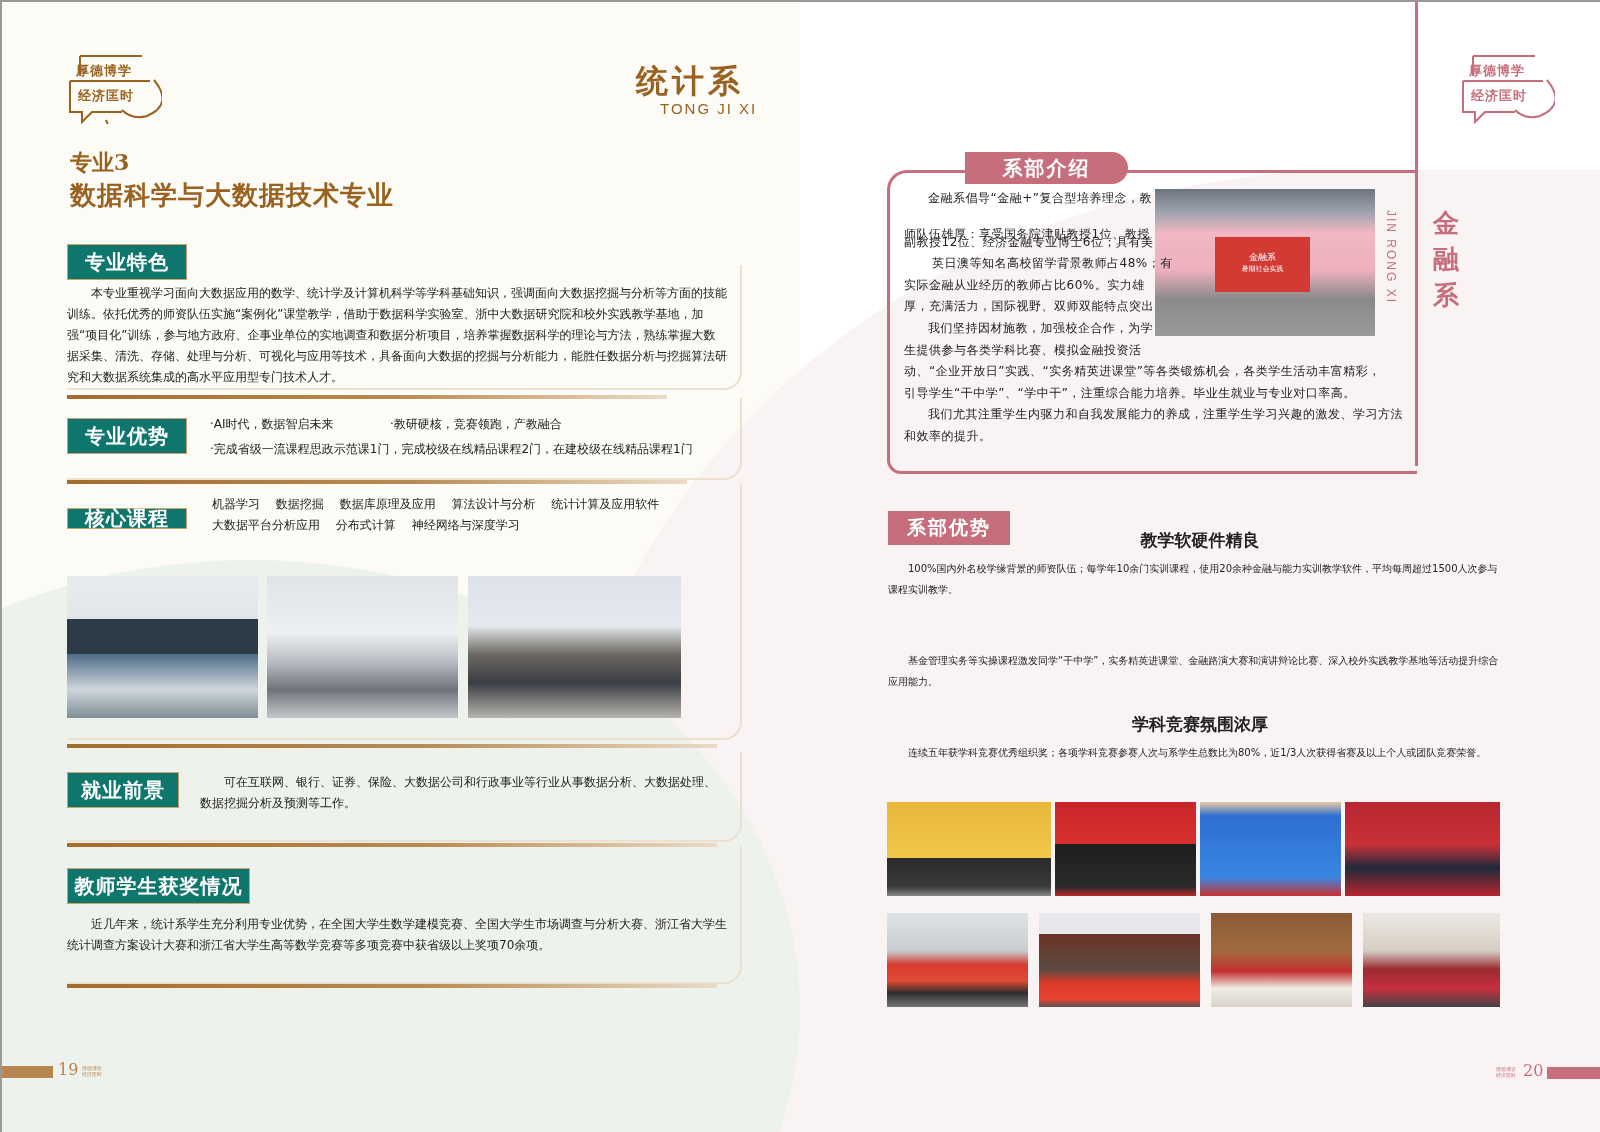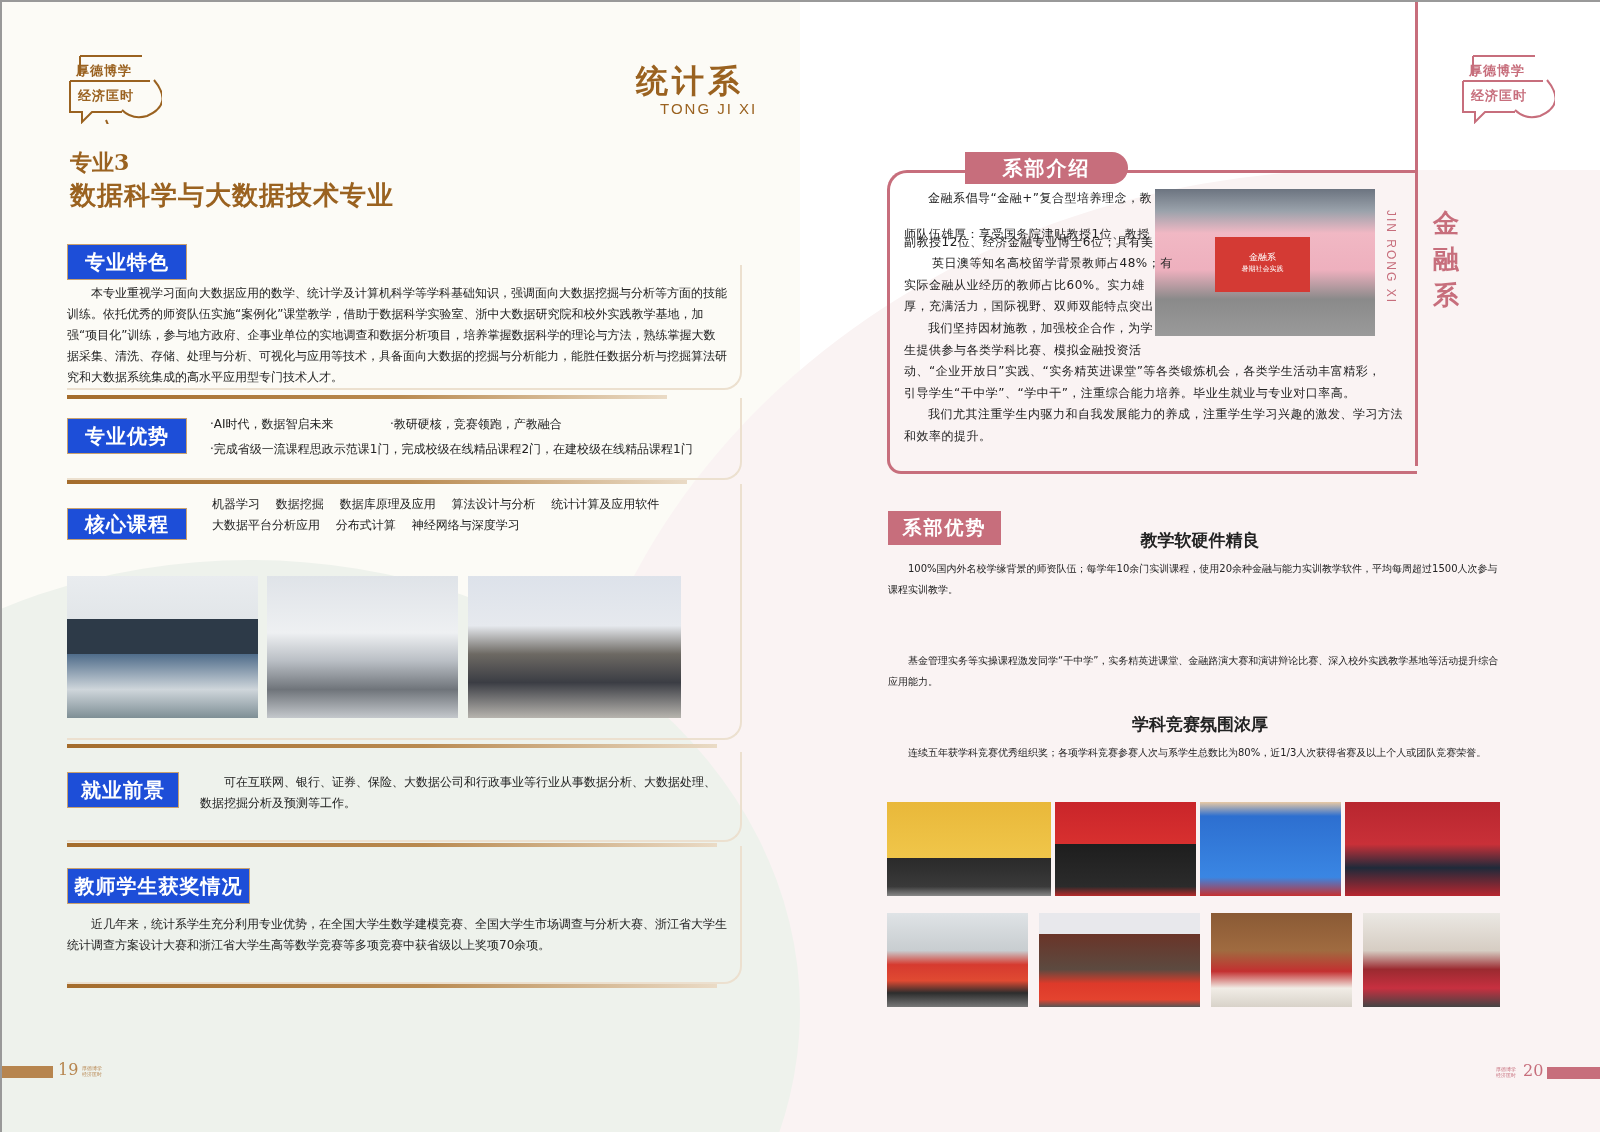--- a/index.html
+++ b/index.html
@@ -25,21 +25,21 @@
   .logo svg { position: absolute; left: 0; top: 0; }
 
   
   .dept-title { position: absolute; left: 636px; top: 60px; font-family: "DejaVu Serif", serif; font-size: 32px; font-weight: bold; color: #9a6220; letter-spacing: 4px; z-index: 5; }
   .dept-sub { position: absolute; left: 660px; top: 100px; font-family: "Liberation Sans", sans-serif; font-size: 15px; color: #9a6220; letter-spacing: 2px; z-index: 5; }
 
   .major-no { position: absolute; left: 70px; top: 148px; font-family: "DejaVu Serif", serif; font-size: 22px; font-weight: bold; color: #9a6220; z-index: 5; }
   .major-name { position: absolute; left: 70px; top: 178px; font-family: "DejaVu Serif", serif; font-size: 26px; font-weight: bold; color: #9a6220; z-index: 5; letter-spacing: 1px; }
 
   
-  .tag { position: absolute; background: #1d4ed8; color: #fff; font-family: "DejaVu Serif", serif; font-weight: bold; font-size: 20px; display: flex; align-items: center; justify-content: center; z-index: 5; border: 1px solid #c9a16e; letter-spacing: 1px; }
+  .tag { position: absolute; background: #0f766e; color: #fff; font-family: "DejaVu Serif", serif; font-weight: bold; font-size: 20px; display: flex; align-items: center; justify-content: center; z-index: 5; border: 1px solid #c9a16e; letter-spacing: 1px; }
 
   .txt { position: absolute; font-size: 12px; line-height: 21px; color: #222; z-index: 5; }
   .txt.indent { text-indent: 2em; }
 
   
   .sec-box { position: absolute; left: 67px; width: 675px; border-right: 2px solid #ece0cf; border-bottom: 2px solid #ece0cf; border-bottom-right-radius: 18px; z-index: 3; }
   .sec-line { position: absolute; left: 67px; height: 4px; z-index: 4; background: linear-gradient(to right, #a46c2c 0%, #b98a50 55%, #eadbc6 100%); }
 
   .photo { position: absolute; z-index: 5; overflow: hidden; }
   .photo .ph-fill { width: 100%; height: 100%; }
@@ -60,21 +60,21 @@
 
   
   .vline-r { position: absolute; left: 1415px; top: 0; width: 3px; height: 466px; background: #c76e7c; z-index: 6; }
   .jr-title { position: absolute; left: 1428px; top: 205px; width: 36px; font-family: "DejaVu Serif", serif; font-size: 26px; font-weight: bold; color: #c76e7c; line-height: 36px; z-index: 6; text-align: center; }
   .jr-sub { position: absolute; left: 1384px; top: 210px; writing-mode: vertical-rl; font-family: "Liberation Sans", sans-serif; font-size: 12px; color: #c76e7c; letter-spacing: 2px; z-index: 6; }
 
   .intro-frame { position: absolute; left: 887px; top: 170px; width: 530px; height: 304px; border: 3px solid #c76e7c; border-right: none; border-top-left-radius: 20px; border-bottom-left-radius: 14px; z-index: 4; }
   .intro-tag { position: absolute; left: 965px; top: 152px; width: 163px; height: 32px; background: #c76e7c; color: #fff; font-family: "DejaVu Serif", serif; font-weight: bold; font-size: 20px; display: flex; align-items: center; justify-content: center; border-top-right-radius: 16px; border-bottom-right-radius: 16px; letter-spacing: 2px; z-index: 6; }
   .intro-text { position: absolute; font-size: 12px; line-height: 21.5px; color: #222; z-index: 6; letter-spacing: 0.5px; }
 
-  .adv-tag { position: absolute; left: 888px; top: 511px; width: 113px; height: 34px; background: #c76e7c; color: #fff; font-family: "DejaVu Serif", serif; font-weight: bold; font-size: 19px; display: flex; align-items: center; justify-content: center; letter-spacing: 2px; z-index: 6; }
+  .adv-tag { position: absolute; left: 888px; top: 511px; width: 122px; height: 34px; background: #c76e7c; color: #fff; font-family: "DejaVu Serif", serif; font-weight: bold; font-size: 19px; display: flex; align-items: center; justify-content: center; letter-spacing: 2px; z-index: 6; }
   .adv-h { position: absolute; left: 890px; width: 620px; text-align: center; font-family: "DejaVu Serif", serif; font-weight: bold; font-size: 17px; color: #222; z-index: 6; }
   .adv-p { position: absolute; left: 888px; width: 615px; font-size: 10px; line-height: 21px; text-indent: 2em; color: #222; z-index: 6; }
 </style>
 </head>
 <body>
 
 <div class="spread">
 
   <div class="bg-left"></div>
   <div class="bg-right"></div>
@@ -104,21 +104,21 @@
   <div class="sec-line" style="top:395px; width:600px;"></div>
 
   <div class="sec-box" style="top:398px; height:82px;"></div>
   <div class="tag" style="left:67px; top:418px; width:120px; height:36px;">专业优势</div>
   <div class="bullet" style="left:210px; top:416px;">·AI时代，数据智启未来</div>
   <div class="bullet" style="left:390px; top:416px;">·教研硬核，竞赛领跑，产教融合</div>
   <div class="bullet" style="left:210px; top:441px;">·完成省级一流课程思政示范课1门，完成校级在线精品课程2门，在建校级在线精品课程1门</div>
   <div class="sec-line" style="top:480px; width:620px;"></div>
 
   <div class="sec-box" style="top:484px; height:256px;"></div>
-  <div class="tag" style="left:67px; top:508px; width:120px; height:32px;">核心课程</div>
+  <div class="tag" style="left:67px; top:508px; width:120px; height:21px;">核心课程</div>
   <div class="courses">
     <div class="row">
       <span>机器学习</span>
       <span>数据挖掘</span>
       <span>数据库原理及应用</span>
       <span>算法设计与分析</span>
       <span>统计计算及应用软件</span>
     </div>
     <div class="row">
       <span>大数据平台分析应用</span>

